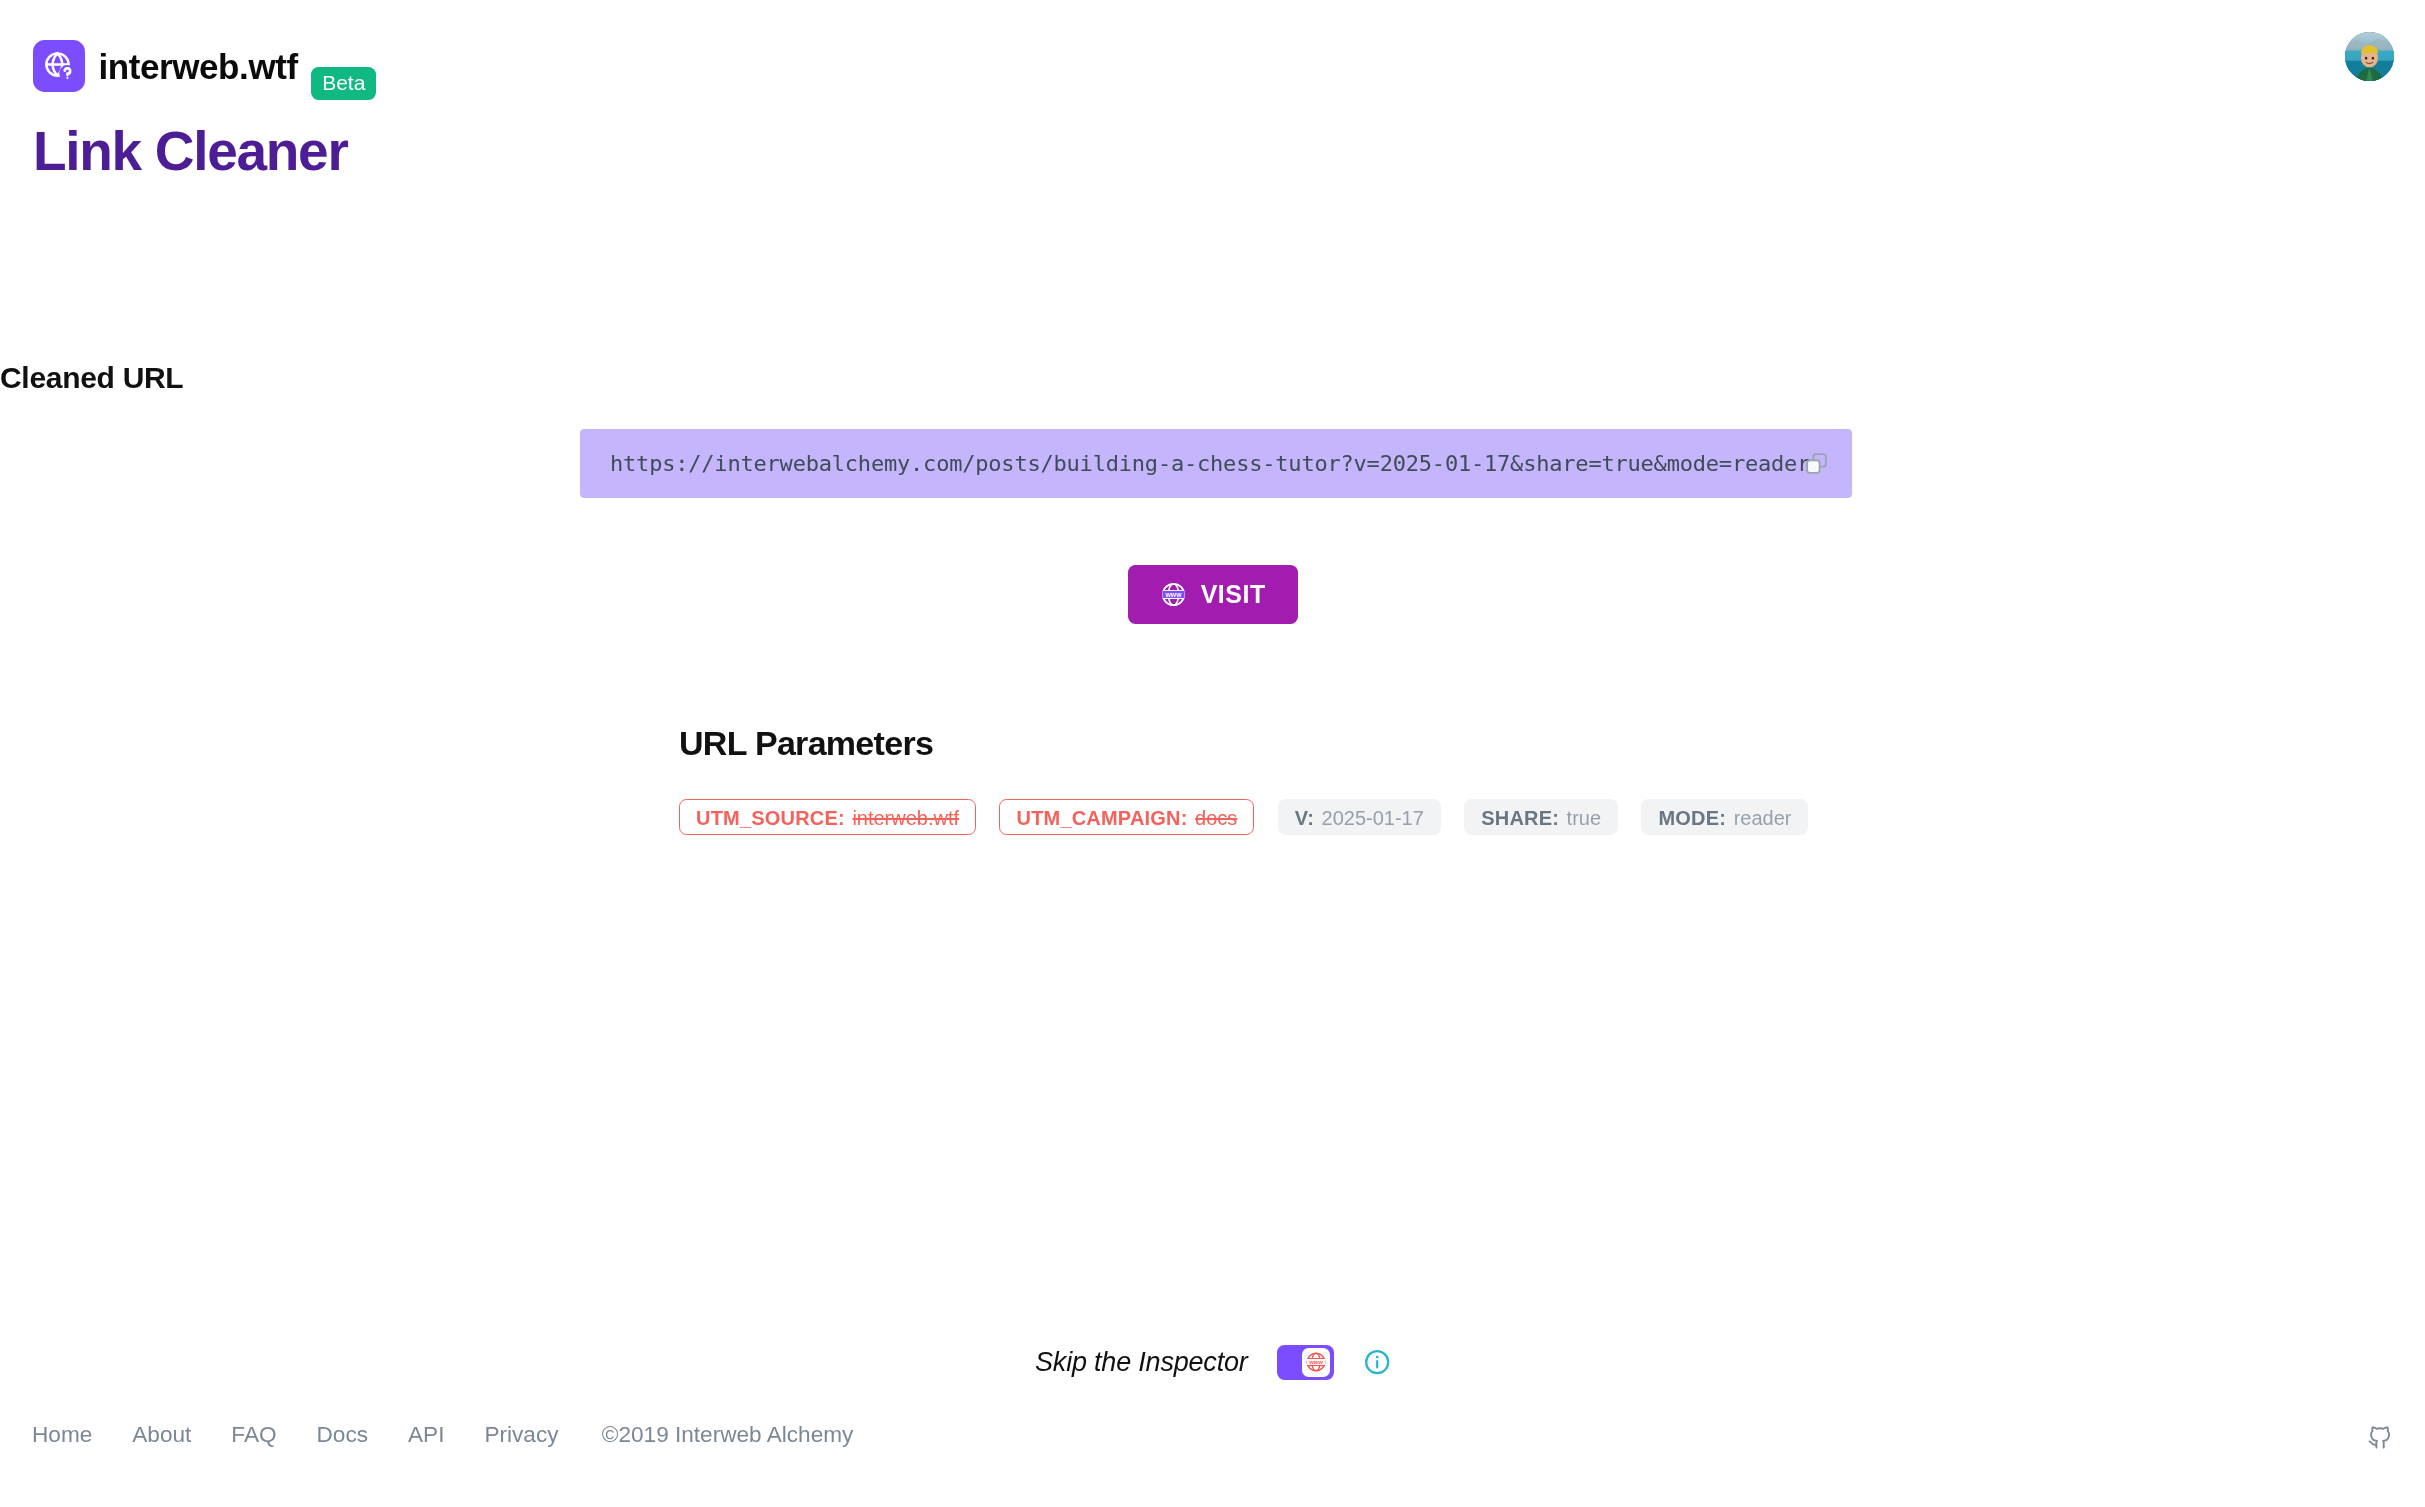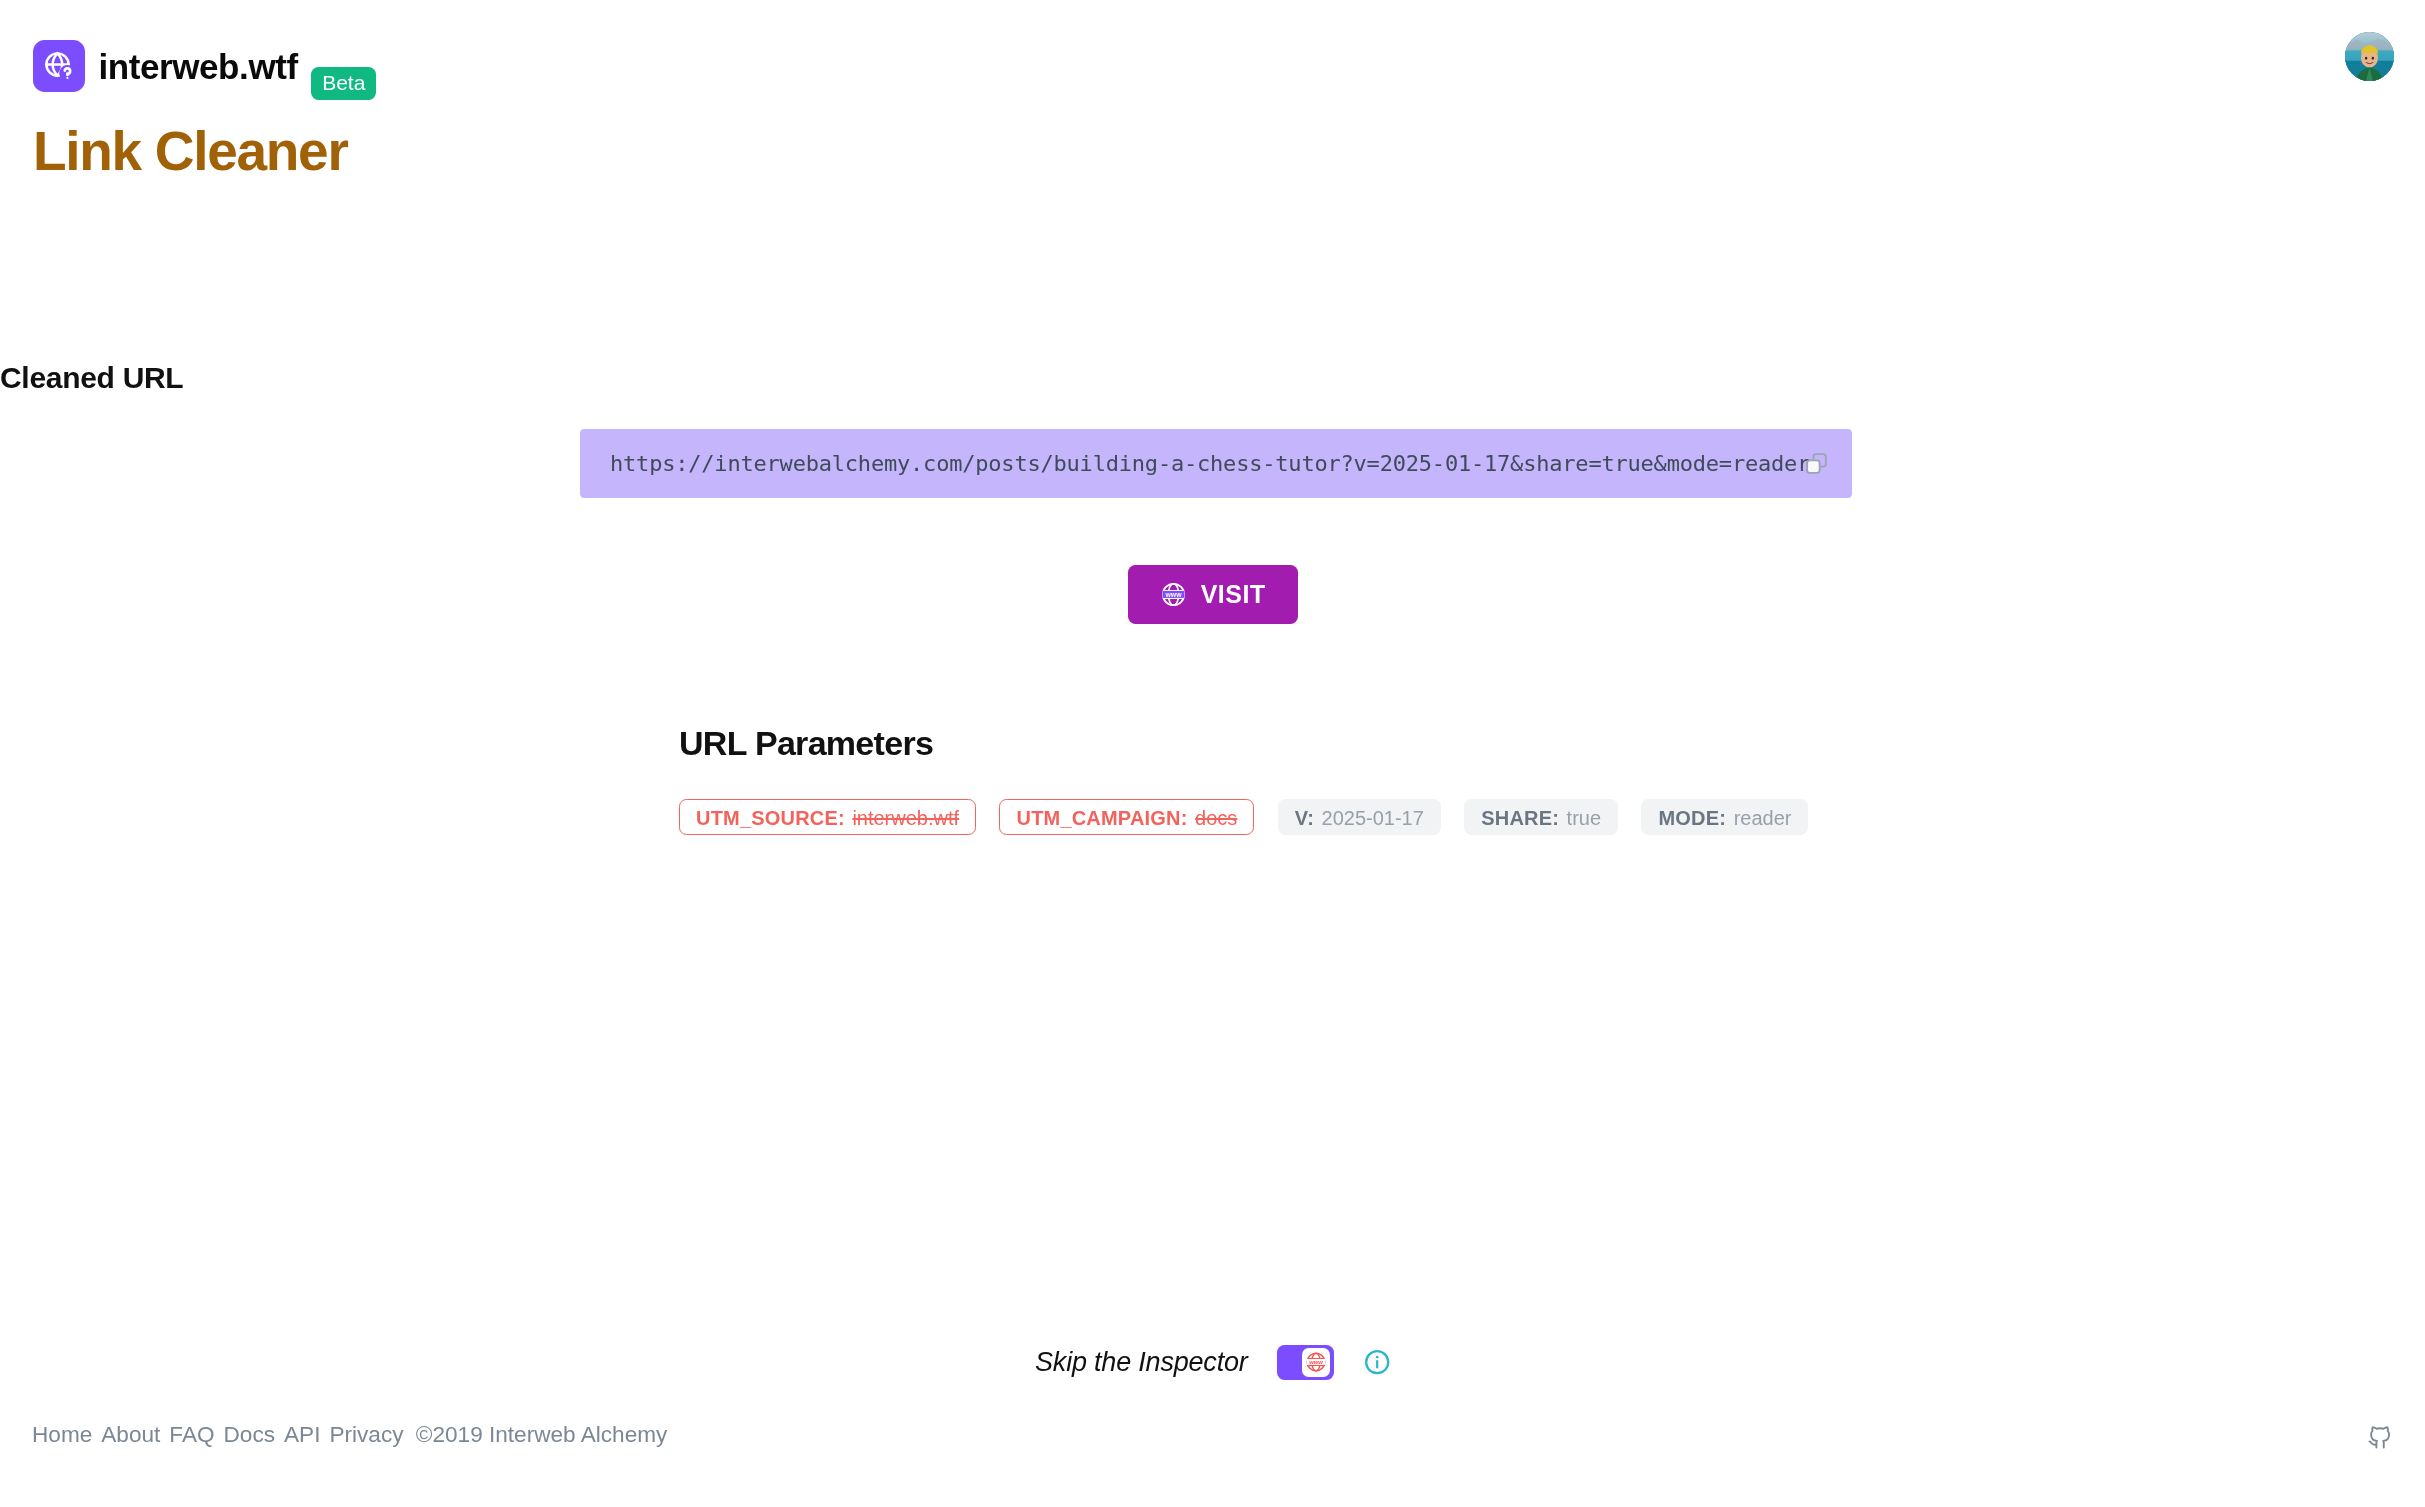--- a/index.html
+++ b/index.html
@@ -58,21 +58,21 @@
     white-space: nowrap;
     margin-top: 34px;
   }
 
   .page-title {
     position: absolute;
     left: 33px;
     top: 121px;
     font-size: 55px;
     font-weight: 700;
-    color: #a16207;
+    color: #4c1d95;
     letter-spacing: -1.3px;
     line-height: 1.1;
   }
 
   .avatar {
     position: absolute;
     right: 32px;
     top: 32px;
     width: 49px;
     height: 49px;
@@ -242,21 +242,21 @@
   .info-icon { width: 28.4px; height: 28.4px; flex: none; cursor: pointer; }
   .info-icon svg { display: block; }
 
   
   .footer-links {
     position: absolute;
     left: 32px;
     top: 1422px;
     display: flex;
     align-items: baseline;
-    gap: 9px;
+    gap: 40px;
   }
   .footer-link {
     font-size: 22.6px;
     color: #7b8794;
     text-decoration: none;
     cursor: pointer;
     white-space: nowrap;
   }
   .footer-copy {
     font-size: 22.6px;

